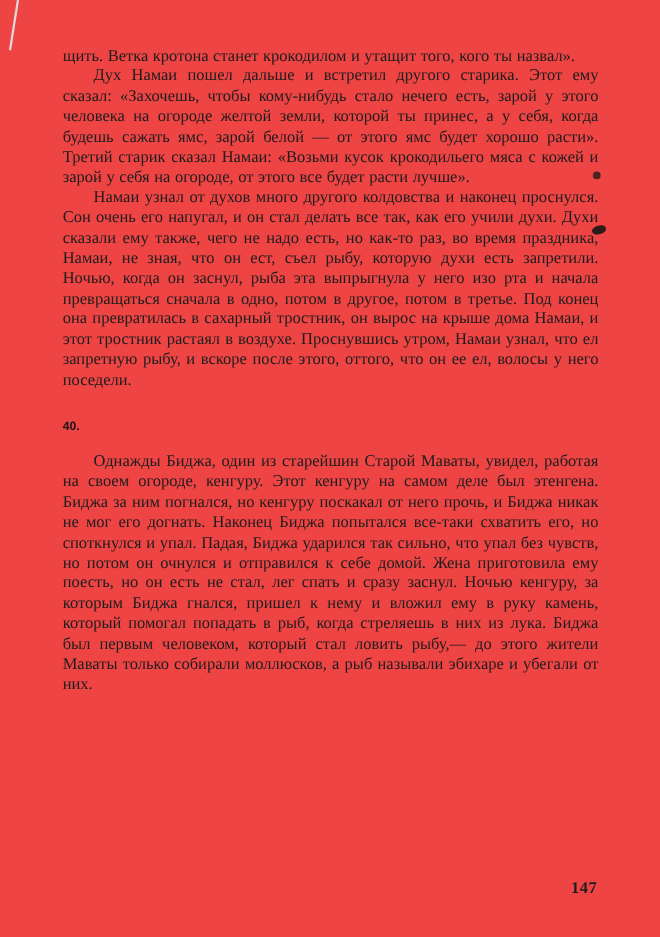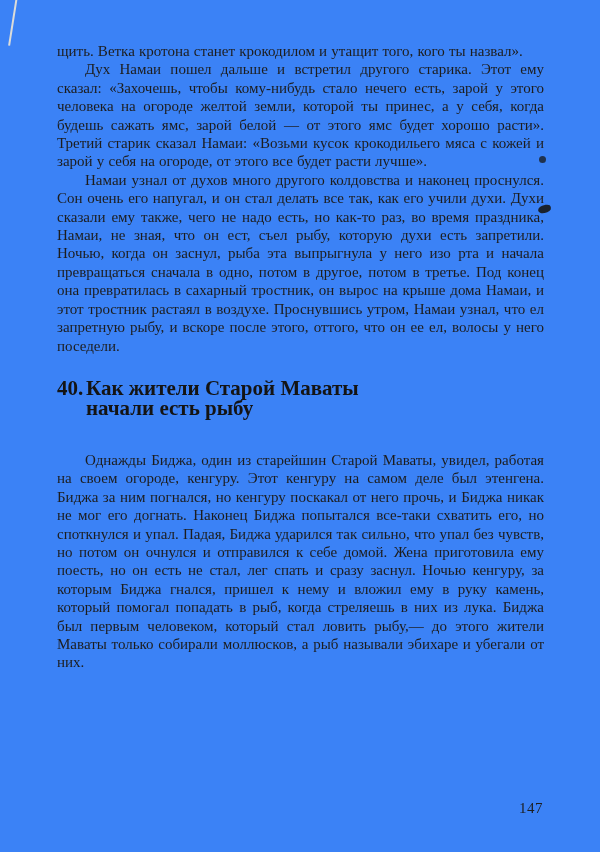--- a/index.html
+++ b/index.html
@@ -1,50 +1,51 @@
 <!DOCTYPE html>
 <html lang="ru"><head>
 <meta charset="utf-8">
 <style>
   html,body{margin:0;padding:0;background:#ffffff;}
   .page{
     position:relative;
     width:600px;height:852px;
-    background:#3b82f6;
+    background:#ef4444;
     box-sizing:border-box;
     padding:42px 56px 0 57px;
     font-family:"Liberation Serif","DejaVu Serif",serif;
     color:#1d1d1d;
     overflow:hidden;
   }
   .page p{
     margin:0;
     font-size:15px;
     line-height:18.4px;
     text-align:justify;
     text-indent:28px;
     word-spacing:0.4px;
   }
   .page p.cont{text-indent:0;}
   .heading{
     display:flex;
-    margin:23px 0 33px 0;
-    font-family:Liberation Serif, serif;
+    margin:23px 0 13px 0;
+    font-family:Liberation Sans, sans-serif;
     font-weight:700;
-    font-size:21px;
+    font-size:11px;
     line-height:20px;
     color:#141414;
   }
   .heading-number{width:29px;flex:none;}
   .page-number{
     position:absolute;
     top:800px;right:57px;
     font-size:15px;
     letter-spacing:0.5px;
     color:#1d1d1d;
+    font-weight:bold;
   }
   .ink-smudge{
     position:absolute;
     background:#171717;
   }
   .smudge-1{top:205px;right:49px;width:13px;height:8px;border-radius:60% 40% 55% 45%;transform:rotate(-8deg);opacity:.9;}
   .smudge-2{top:156px;right:54px;width:7px;height:7px;border-radius:50%;opacity:.75;}
   .scan-scratch{
     position:absolute;
     left:12px;top:-4px;width:2px;height:50px;
@@ -58,24 +59,20 @@
 <div class="page">
 
   <div class="scan-scratch"></div>
 
   <p class="cont">щить. Ветка кротона станет крокодилом и утащит того, кого ты назвал».</p>
   <p>Дух Намаи пошел дальше и встретил другого старика. Этот ему сказал: «Захочешь, чтобы кому-нибудь стало нечего есть, зарой у этого человека на огороде желтой земли, которой ты принес, а у себя, когда будешь сажать ямс, зарой белой — от этого ямс будет хорошо расти». Третий старик сказал Намаи: «Возьми кусок крокодильего мяса с кожей и зарой у себя на огороде, от этого все будет расти лучше».</p>
   <p>Намаи узнал от духов много другого колдовства и наконец проснулся. Сон очень его напугал, и он стал делать все так, как его учили духи. Духи сказали ему также, чего не надо есть, но как-то раз, во время праздника, Намаи, не зная, что он ест, съел рыбу, которую духи есть запретили. Ночью, когда он заснул, рыба эта выпрыгнула у него изо рта и начала превращаться сначала в одно, потом в другое, потом в третье. Под конец она превратилась в сахарный тростник, он вырос на крыше дома Намаи, и этот тростник растаял в воздухе. Проснувшись утром, Намаи узнал, что ел запретную рыбу, и вскоре после этого, оттого, что он ее ел, волосы у него поседели.</p>
 
   <div class="heading">
     <span class="heading-number">40.</span>
-    <span class="heading-text">
-      <span style="display:block">Как жители Старой Маваты</span>
-      <span style="display:block">начали есть рыбу</span>
-    </span>
   </div>
 
   <p>Однажды Биджа, один из старейшин Старой Маваты, увидел, работая на своем огороде, кенгуру. Этот кенгуру на самом деле был этенгена. Биджа за ним погнался, но кенгуру поскакал от него прочь, и Биджа никак не мог его догнать. Наконец Биджа попытался все-таки схватить его, но споткнулся и упал. Падая, Биджа ударился так сильно, что упал без чувств, но потом он очнулся и отправился к себе домой. Жена приготовила ему поесть, но он есть не стал, лег спать и сразу заснул. Ночью кенгуру, за которым Биджа гнался, пришел к нему и вложил ему в руку камень, который помогал попадать в рыб, когда стреляешь в них из лука. Биджа был первым человеком, который стал ловить рыбу,— до этого жители Маваты только собирали моллюсков, а рыб называли эбихаре и убегали от них.</p>
 
   <div class="ink-smudge smudge-1"></div>
   <div class="ink-smudge smudge-2"></div>
 
   <div class="page-number">147</div>
 
 </div>

